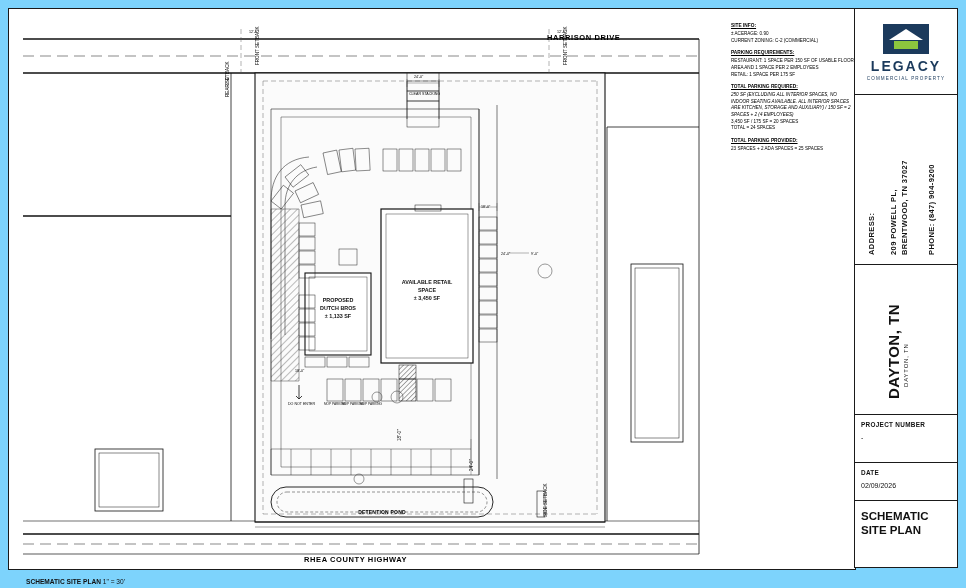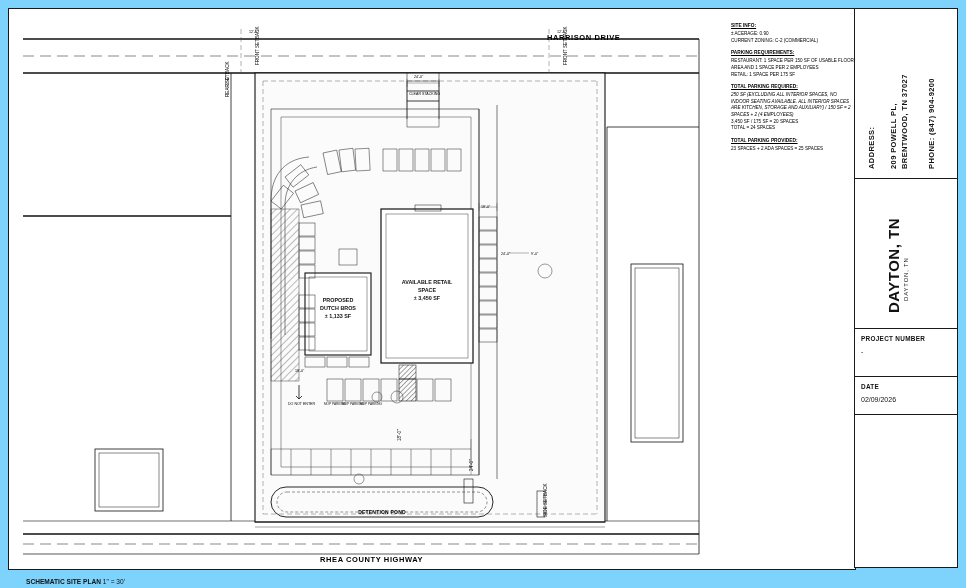--- a/index.html
+++ b/index.html
@@ -404,21 +404,21 @@
         <line x1="500" y1="244" x2="520" y2="244"></line>
         <line x1="462" y1="430" x2="462" y2="466"></line>
       </g>
 
       <g transform="translate(290,376)">
         <path d="M0 0 L0 14 M-3 11 L0 14 L3 11" stroke="#111" stroke-width="0.8" fill="none"></path>
       </g>
     </svg>
 
     <div class="street" style="left:538px; top:24px;">HARRISON DRIVE</div>
-    <div class="street" style="left:311px; top:546px;">RHEA COUNTY HIGHWAY</div>
+    <div class="street" style="left:295px; top:546px;">RHEA COUNTY HIGHWAY</div>
 
     <div class="bldg-text" style="left:329px; top:287px;">
       <span>PROPOSED</span><br>
       <span>DUTCH BROS</span><br>
       <span>± 1,133 SF</span>
     </div>
 
     <div class="bldg-text" style="left:418px; top:269px;">
       <span>AVAILABLE RETAIL</span><br>
       <span>SPACE</span><br>
@@ -473,20 +473,25 @@
       <h4>TOTAL PARKING PROVIDED:</h4>
       <p>
         <span>23 SPACES + 2 ADA SPACES = 25 SPACES</span>
       </p>
     </div>
 
   </div>
 
   <div class="titleblock">
 
+    <div class="tb-logo">
+      <span class="logo-mark"></span>
+      <span class="logo-word">LEGACY</span>
+      <span class="logo-sub">COMMERCIAL PROPERTY</span>
+    </div>
 
     <div class="tb-contact">
       <span class="vert" style="left:12px; top:160px;">ADDRESS:</span>
       <span class="vert" style="left:34px; top:160px; font-weight:bold;">209 POWELL PL,</span>
       <span class="vert" style="left:45px; top:160px; font-weight:bold;">BRENTWOOD, TN 37027</span>
       <span class="vert" style="left:72px; top:160px;">PHONE: (847) 904-9200</span>
     </div>
 
     <div class="tb-city">
       <span class="city-main" style="left:30px; top:134px;">DAYTON, TN</span>
@@ -496,20 +501,24 @@
     <div class="tb-proj">
       <div class="tb-lab">PROJECT NUMBER</div>
       <div class="tb-val">-</div>
     </div>
 
     <div class="tb-date">
       <div class="tb-lab">DATE</div>
       <div class="tb-val">02/09/2026</div>
     </div>
 
+    <div class="tb-sheetname">
+      <div>SCHEMATIC</div>
+      <div>SITE PLAN</div>
+    </div>
 
 
   </div>
 
   <div class="footer">
     <span>SCHEMATIC SITE PLAN</span>
     <span class="sc">1" = 30'</span>
   </div>
 
 </div>

